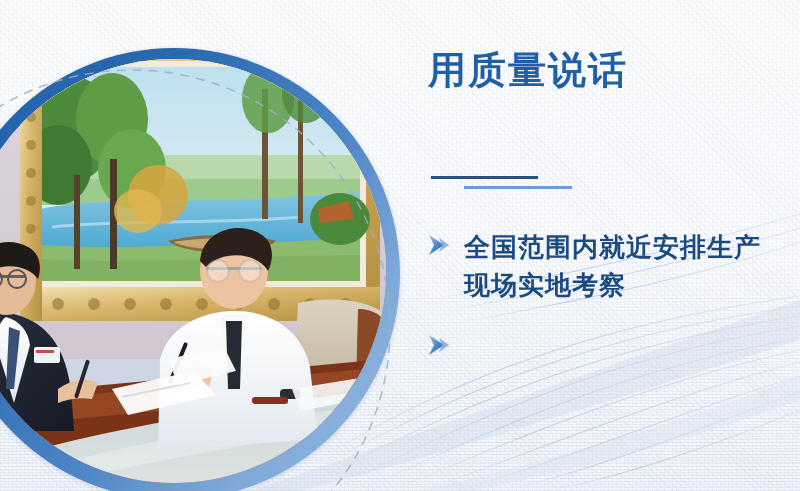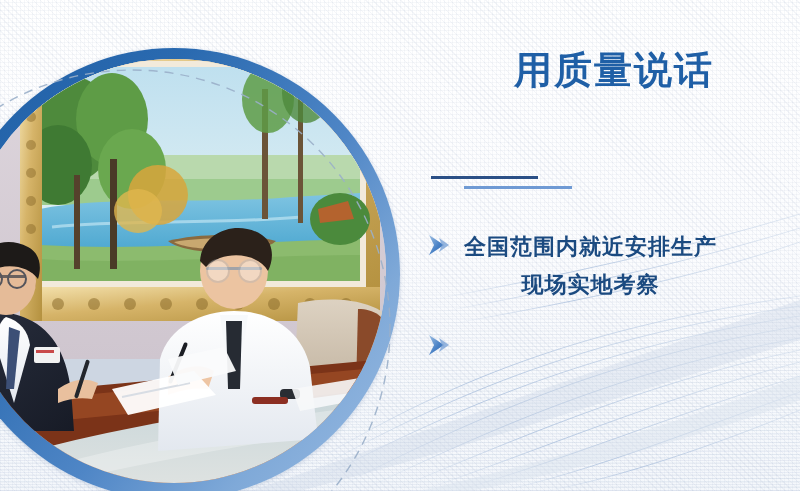--- a/index.html
+++ b/index.html
@@ -4,21 +4,20 @@
 <style>
   html,body{margin:0;padding:0;}
   body{
     width:800px;height:491px;overflow:hidden;
     font-family:"Liberation Sans","DejaVu Sans",sans-serif;
     background:#ffffff;
   }
   #banner{
     position:relative;width:800px;height:491px;overflow:hidden;
     background:#fdfdfe;
-    text-align:center;
   }
 
   
   .bg-base{
     position:absolute;inset:0;
     background:
       linear-gradient(180deg,#ffffff 0%,#fbfcfe 55%,#f4f7fb 100%);
   }
   .bg-grid{
     position:absolute;inset:0;
@@ -72,24 +71,24 @@
   }
 
   .bullets{position:absolute;left:0;top:228px;width:376px;}
   .bullet{position:relative;margin-bottom:24px;}
   .bullet-row{display:flex;align-items:flex-start;}
   .arrow-icon{
     width:26px;height:26px;flex:0 0 26px;margin-top:4px;margin-left:2px;
   }
   .bullet-texts{margin-left:12px;}
   .b-line{
-    color:#1b4a80;font-size:22px;line-height:38px;font-weight:bold;
+    color:#1b4a80;font-size:26px;line-height:38px;font-weight:bold;
     white-space:nowrap;letter-spacing:1px;
   }
-  .b-line.sub{margin-left:0px;font-family:Liberation Serif, serif;}
+  .b-line.sub{margin-left:0px;}
 </style>
 </head>
 <body>
 
 <div id="banner">
 
   <div class="bg-base"></div>
   <div class="bg-grid"></div>
   <div class="bg-hatch"></div>
   <div class="bg-lines"></div>

